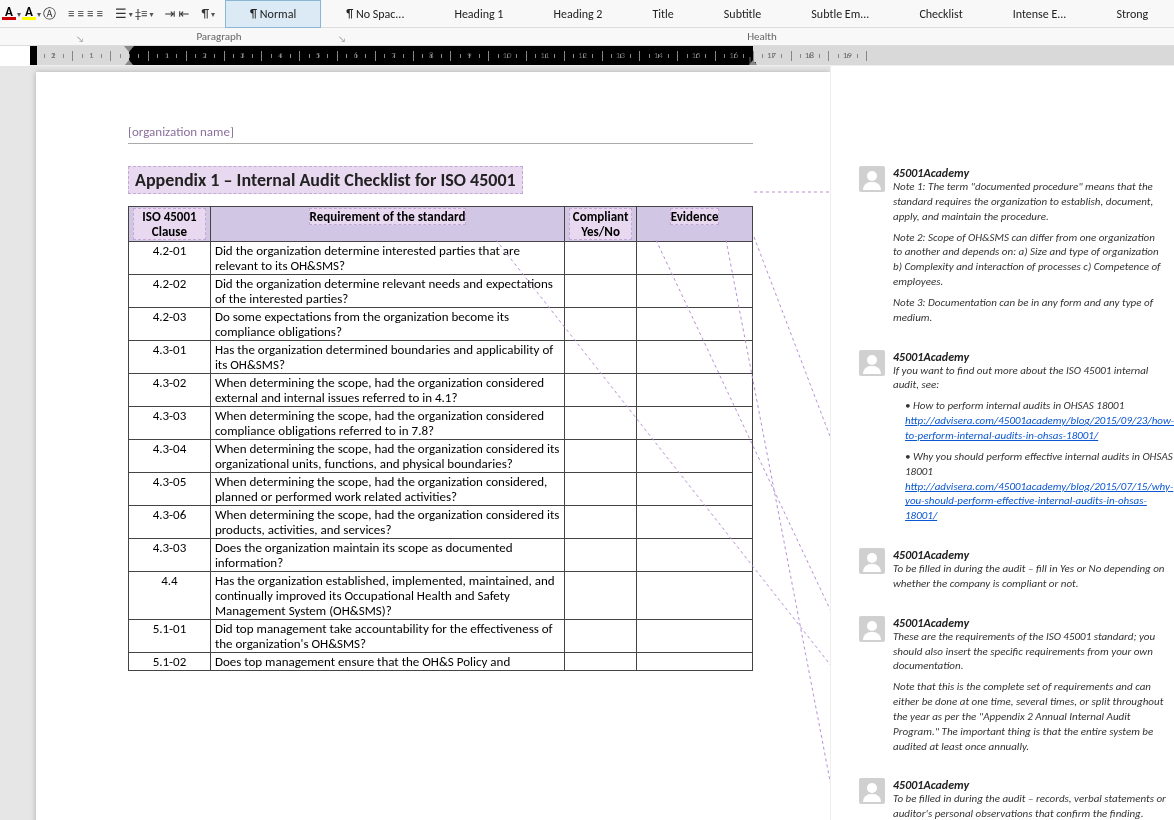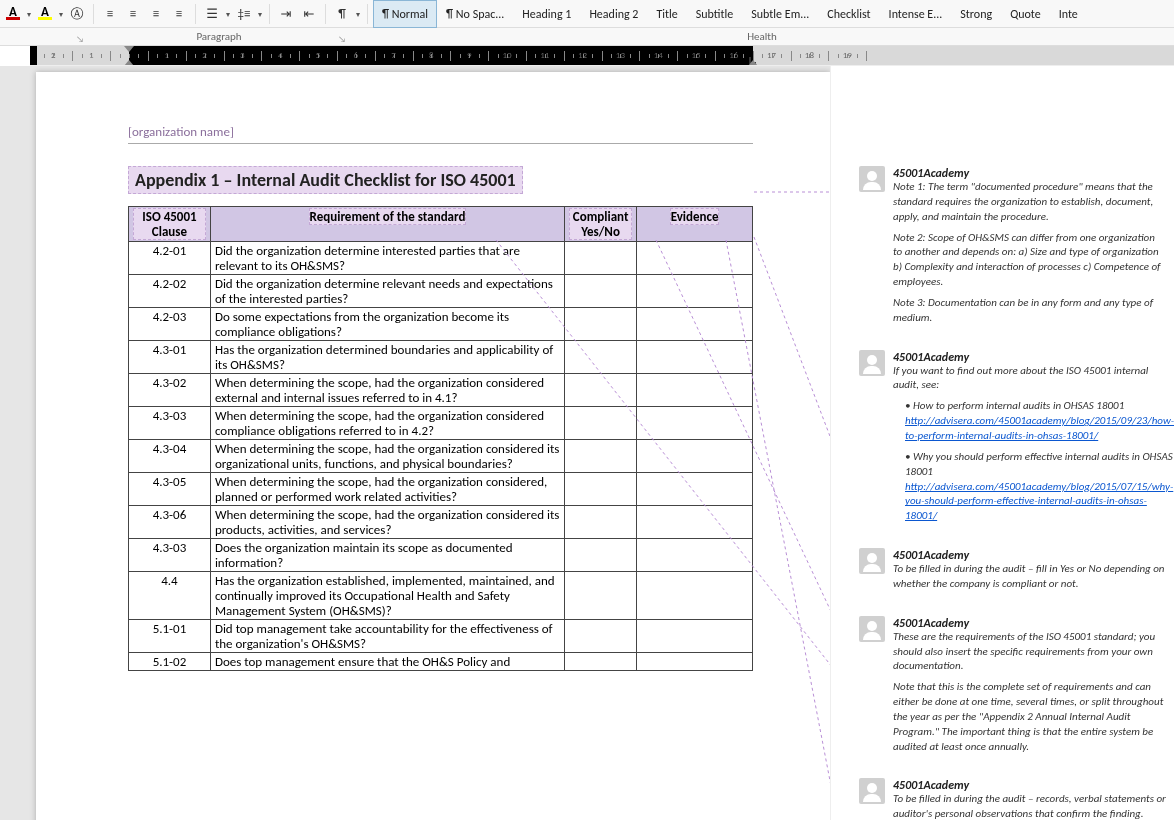--- a/index.html
+++ b/index.html
@@ -8,21 +8,21 @@
 
 .toolbar { display: flex; align-items: center; height: 28px; border-bottom: 1px solid #ddd; padding: 0 2px; gap: 1px; background: #f8f8f8; }
 .tb-btn { width: 22px; height: 22px; display: inline-flex; align-items: center; justify-content: center; font-size: 13px; color: #333; cursor: pointer; border: 1px solid transparent; }
 .tb-drop { width: 8px; font-size: 8px; color: #555; display:inline-flex; align-items:center; justify-content:center;}
 .tb-sep { width: 1px; height: 20px; background: #ddd; margin: 0 4px; }
 .font-color-btn { width:22px; height:22px; display:inline-flex; flex-direction:column; align-items:center; justify-content:center;}
 .font-color-btn .A { font-weight:bold; font-size:13px; line-height:10px; }
 .font-color-btn .redunder { height:3px; width:14px; background:#c00; }
 .font-color-btn .yellowunder { height:3px; width:14px; background:#ffff00; }
 .style-list { display:flex; height:28px; align-items:stretch; }
-.style-item { padding: 0 8px; font-size: 12px; color: #222; display:flex; align-items:center; border: 1px solid transparent; cursor:pointer; white-space:nowrap; }
+.style-item { padding: 0 24px; font-size: 12px; color: #222; display:flex; align-items:center; border: 1px solid transparent; cursor:pointer; white-space:nowrap; }
 .style-item.sel { border:1px solid #8ab6d6; background:#dbeaf4; }
 
 .group-labels { display:flex; height:18px; font-size:11px; color:#666; background:#f8f8f8; border-bottom:1px solid #ddd;}
 .group-label-block { display:flex; align-items:center; justify-content:center; position:relative;}
 .dialog-launcher { position:absolute; right:4px; bottom:1px; font-size:9px; color:#999; cursor:pointer;}
 
 
 .ruler-wrap { height: 20px; background: #000000; position: relative; margin-left: 30px; overflow:hidden; border-bottom:1px solid #eee;padding-left:7px;}
 .ruler { position: relative; height: 20px; }
 .ruler .tick { position: absolute; top: 5px; bottom: 5px; width: 1px; background: #888; }
@@ -292,21 +292,21 @@
               <td class="ev"></td>
             </tr>
             <tr>
               <td class="clause">4.3-02</td>
               <td class="req">When determining the scope, had the organization considered external and internal issues referred to in 4.1?</td>
               <td class="comp"></td>
               <td class="ev"></td>
             </tr>
             <tr>
               <td class="clause">4.3-03</td>
-              <td class="req">When determining the scope, had the organization considered compliance obligations referred to in 4.2?</td>
+              <td class="req">When determining the scope, had the organization considered compliance obligations referred to in 7.8?</td>
               <td class="comp"></td>
               <td class="ev"></td>
             </tr>
             <tr>
               <td class="clause">4.3-04</td>
               <td class="req">When determining the scope, had the organization considered its organizational units, functions, and physical boundaries?</td>
               <td class="comp"></td>
               <td class="ev"></td>
             </tr>
             <tr>

